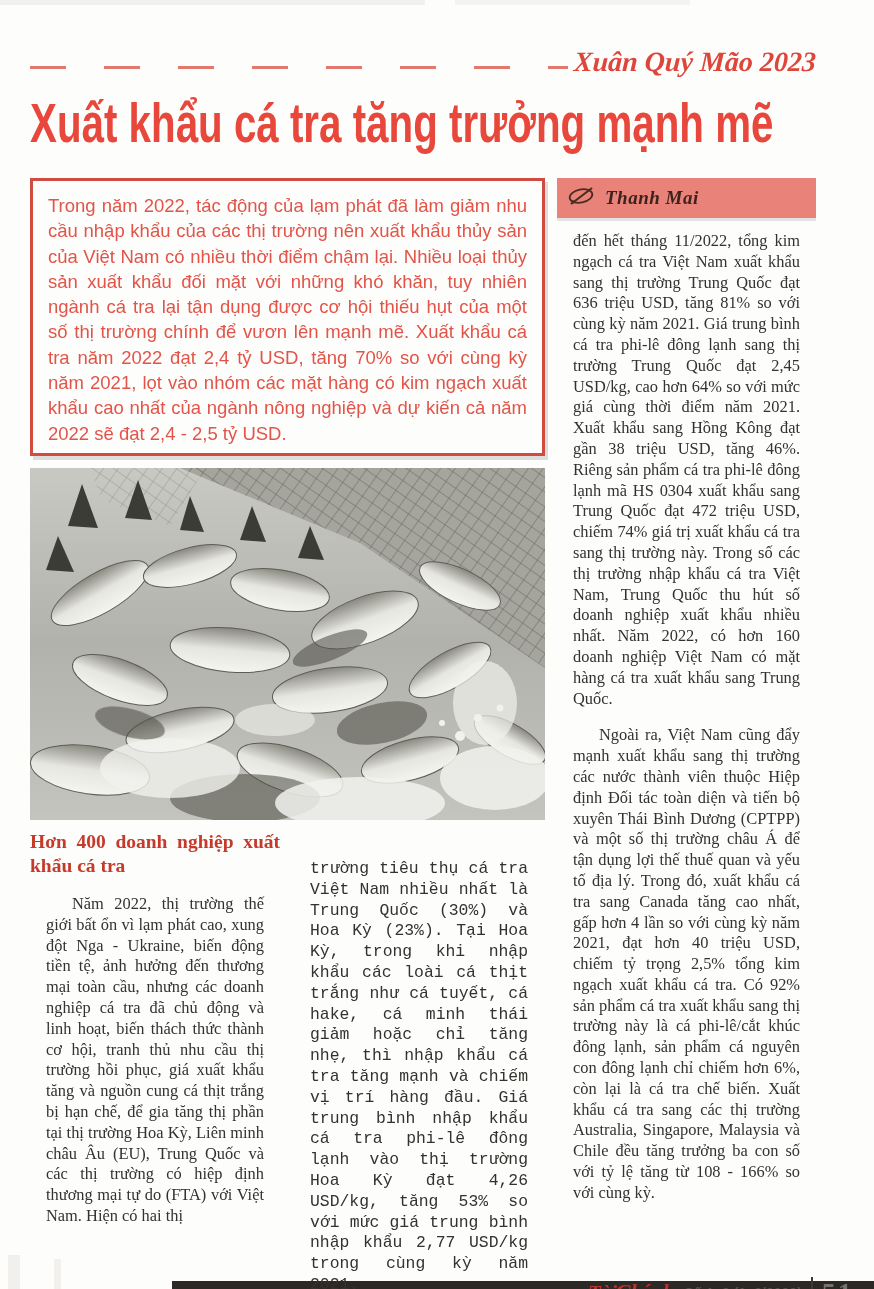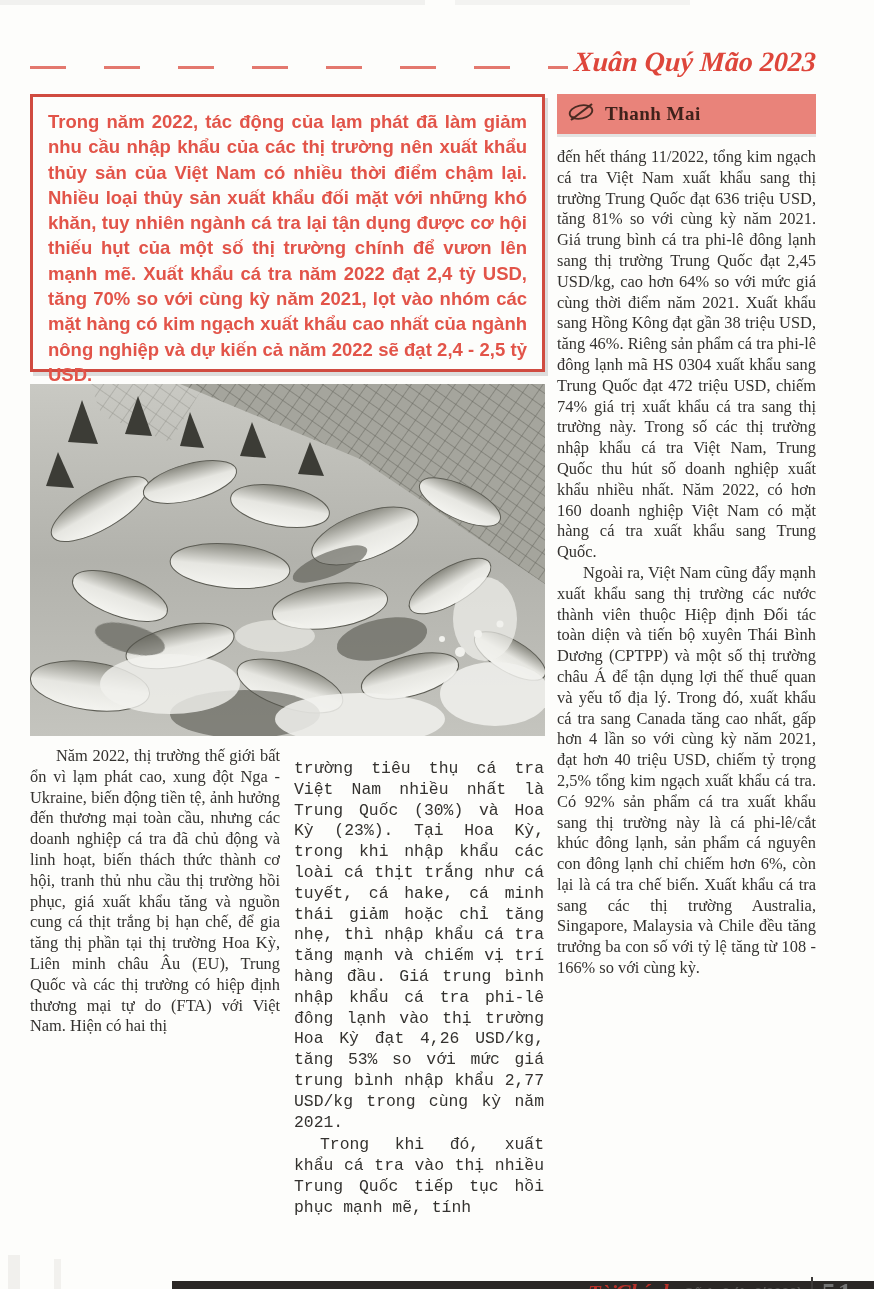--- a/index.html
+++ b/index.html
@@ -50,51 +50,52 @@
   
   .lede-box{
     border:3px solid #d04b40;
     box-shadow:3px 4px 0 rgba(140,140,140,.28);
     padding:12px 15px 10px 15px;
     box-sizing:border-box;
     height:278px;
   }
   .lede-text{
     font-family:"Liberation Sans", sans-serif;
-    font-weight:bold;font-size:18.5px;line-height:25.3px;
+    font-weight:normal;font-size:18.5px;line-height:25.3px;
     color:#e25449;text-align:justify;margin:0;
   }
 
   
   .photo-wrap{margin-top:12px;width:515px;height:352px;overflow:hidden;background:#b9b9b3;}
   .photo-wrap svg{display:block;width:515px;height:352px;}
 
   
   .section-cols{display:flex;column-gap:14px;margin-top:10px;}
   .section-col{width:250px;}
   .section-heading{
     font-family:"Liberation Serif", serif;
     color:#c63a2c;font-weight:bold;
     font-size:19.5px;line-height:24px;
     text-align:justify;margin:0 0 7px 0;
   }
   .body-text{
     font-size:16.4px;line-height:20.8px;
-    color:#34322f;text-align:justify;margin:0;
+    color:#34322f;text-align:justify;margin:16px;
   }
   .body-text + .body-text{margin-top:2px;}
   .indent{text-indent:26px;}
   .mid-col{padding-top:13px;font-family:Liberation Mono, monospace;}
 
   
   .byline-box{
     height:40px;background:#e9837a;
     display:flex;align-items:center;gap:10px;
     padding:0 10px;box-sizing:border-box;
     box-shadow:0 3px 0 rgba(150,150,150,.25);
+    font-style:italic;
   }
   .author-name{
     font-family:"Liberation Serif", serif;
     font-weight:bold;font-size:19px;color:#3f221b;
     letter-spacing:.5px;
   }
   .right-col .body-text{margin-top:0;}
   .right-col .first-para{margin-top:13px;}
 
   
@@ -129,20 +130,21 @@
   <div class="artifact-left-strip-1"></div>
   <div class="artifact-left-strip-2"></div>
 
   <div class="content">
 
     <div class="header-row">
       <div class="header-rule"></div>
       <div class="issue-label">Xuân Quý Mão 2023</div>
     </div>
 
+    <h1 class="page-title"><span>Xuất khẩu cá tra tăng trưởng mạnh mẽ</span></h1>
 
     <div class="main-grid">
 
       <div>
 
         <div class="lede-box">
           <p class="lede-text">Trong năm 2022, tác động của lạm phát đã làm giảm nhu cầu nhập khẩu của các thị trường nên xuất khẩu thủy sản của Việt Nam có nhiều thời điểm chậm lại. Nhiều loại thủy sản xuất khẩu đối mặt với những khó khăn, tuy nhiên ngành cá tra lại tận dụng được cơ hội thiếu hụt của một số thị trường chính để vươn lên mạnh mẽ. Xuất khẩu cá tra năm 2022 đạt 2,4 tỷ USD, tăng 70% so với cùng kỳ năm 2021, lọt vào nhóm các mặt hàng có kim ngạch xuất khẩu cao nhất của ngành nông nghiệp và dự kiến cả năm 2022 sẽ đạt 2,4 - 2,5 tỷ USD.</p>
         </div>
 
         <div class="photo-wrap">
@@ -211,20 +213,21 @@
               <circle cx="430" cy="268" r="5"></circle>
               <circle cx="448" cy="250" r="4"></circle>
               <circle cx="470" cy="240" r="3.5"></circle>
               <circle cx="412" cy="255" r="3"></circle>
             </g>
           </svg>
         </div>
 
         <div class="section-cols">
           <div class="section-col">
+            <h2 class="section-heading">Hơn 400 doanh nghiệp xuất khẩu cá tra</h2>
             <p class="body-text indent">Năm 2022, thị trường thế giới bất ổn vì lạm phát cao, xung đột Nga - Ukraine, biến động tiền tệ, ảnh hưởng đến thương mại toàn cầu, nhưng các doanh nghiệp cá tra đã chủ động và linh hoạt, biến thách thức thành cơ hội, tranh thủ nhu cầu thị trường hồi phục, giá xuất khẩu tăng và nguồn cung cá thịt trắng bị hạn chế, để gia tăng thị phần tại thị trường Hoa Kỳ, Liên minh châu Âu (EU), Trung Quốc và các thị trường có hiệp định thương mại tự do (FTA) với Việt Nam. Hiện có hai thị</p>
           </div>
           <div class="section-col mid-col">
             <p class="body-text">trường tiêu thụ cá tra Việt Nam nhiều nhất là Trung Quốc (30%) và Hoa Kỳ (23%). Tại Hoa Kỳ, trong khi nhập khẩu các loài cá thịt trắng như cá tuyết, cá hake, cá minh thái giảm hoặc chỉ tăng nhẹ, thì nhập khẩu cá tra tăng mạnh và chiếm vị trí hàng đầu. Giá trung bình nhập khẩu cá tra phi-lê đông lạnh vào thị trường Hoa Kỳ đạt 4,26 USD/kg, tăng 53% so với mức giá trung bình nhập khẩu 2,77 USD/kg trong cùng kỳ năm 2021.</p>
             <p class="body-text indent">Trong khi đó, xuất khẩu cá tra vào thị nhiều Trung Quốc tiếp tục hồi phục mạnh mẽ, tính</p>
           </div>
         </div>
       </div>
 
       <div class="right-col">

